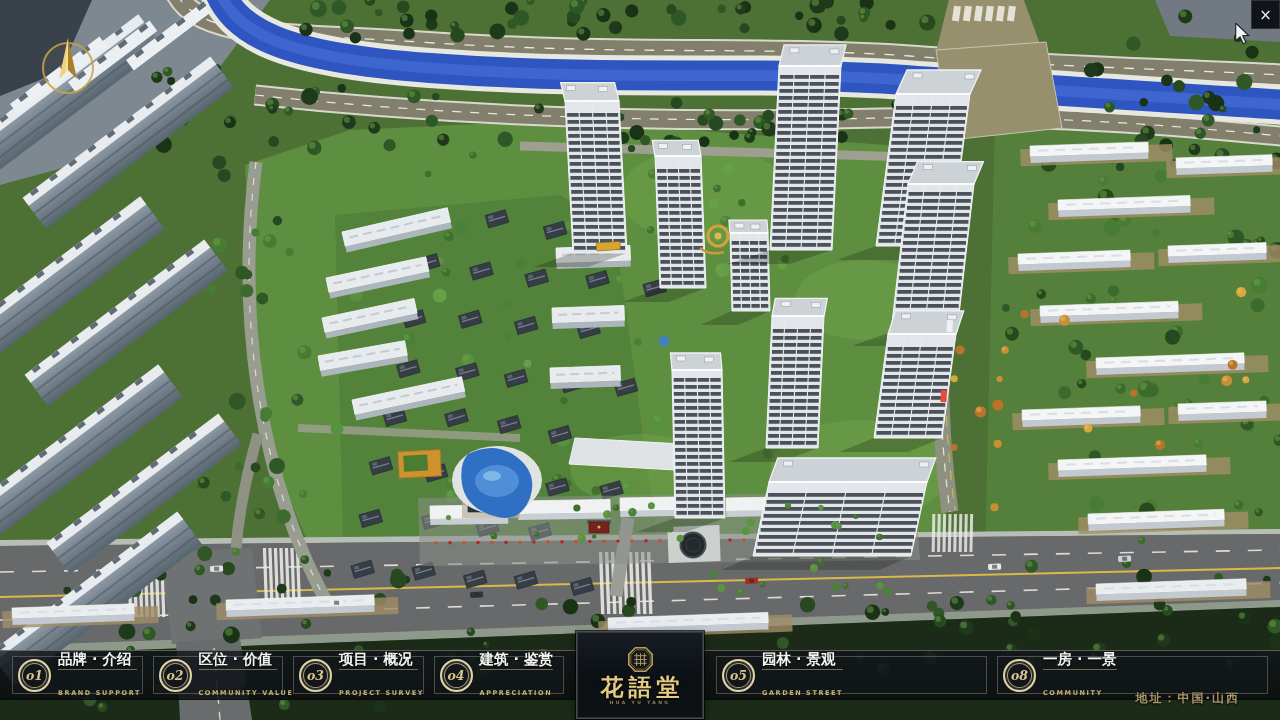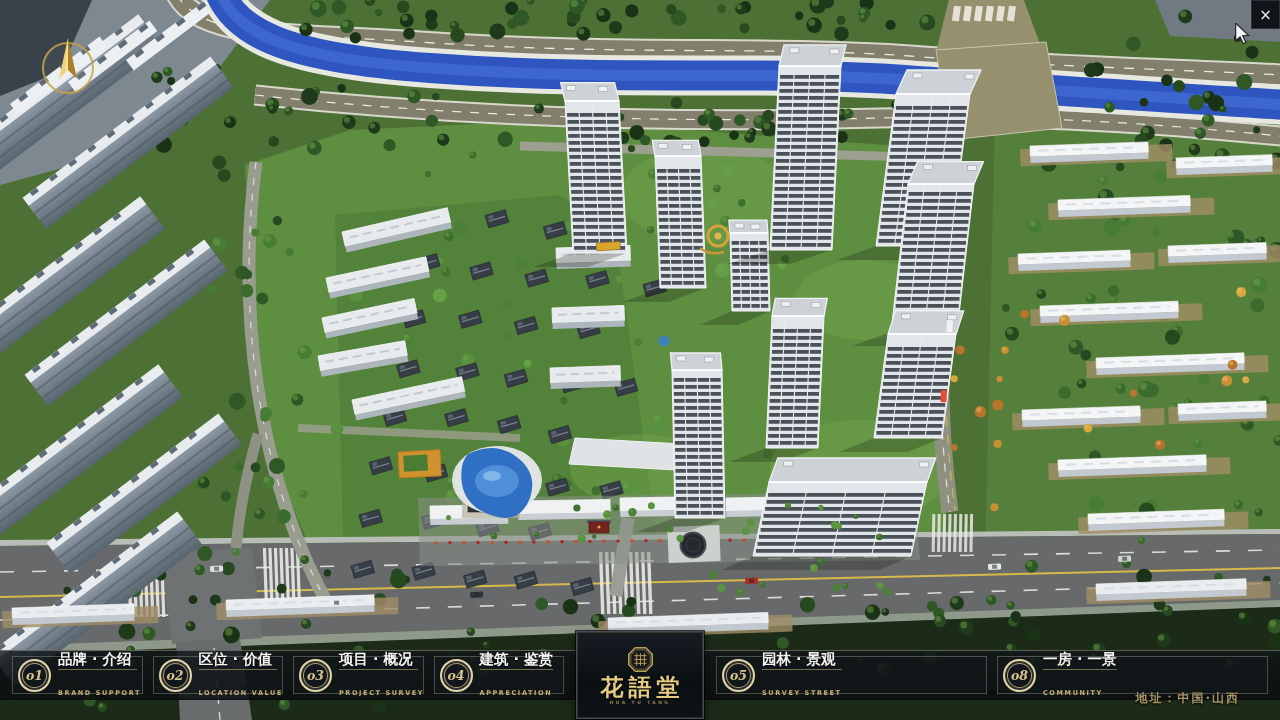--- a/index.html
+++ b/index.html
@@ -1584,21 +1584,21 @@
         <div class="nav-title">品牌 · 介绍</div>
         <div class="nav-sub">BRAND SUPPORT</div>
       </div>
     </div>
         <div class="nav-item">
       <div class="medal">
             <span>o2</span>
           </div>
       <div class="nav-text">
         <div class="nav-title">区位 · 价值</div>
-        <div class="nav-sub">LOCATION VALUE</div>
+        <div class="nav-sub">COMMUNITY VALUE</div>
       </div>
     </div>
         <div class="nav-item">
       <div class="medal">
             <span>o3</span>
           </div>
       <div class="nav-text">
         <div class="nav-title">项目 · 概况</div>
         <div class="nav-sub">PROJECT SURVEY</div>
       </div>
@@ -1631,21 +1631,21 @@
       <div class="logo-tagline">HUA YU TANG</div>
     </div>
 
     <div class="nav-side" id="navRight">
         <div class="nav-item">
       <div class="medal">
             <span>o5</span>
           </div>
       <div class="nav-text">
         <div class="nav-title">园林 · 景观</div>
-        <div class="nav-sub">SURVEY STREET</div>
+        <div class="nav-sub">GARDEN STREET</div>
       </div>
     </div>
         <div class="nav-item">
       <div class="medal">
             <span>o8</span>
           </div>
       <div class="nav-text">
         <div class="nav-title">一房 · 一景</div>
         <div class="nav-sub">COMMUNITY</div>
       </div>

